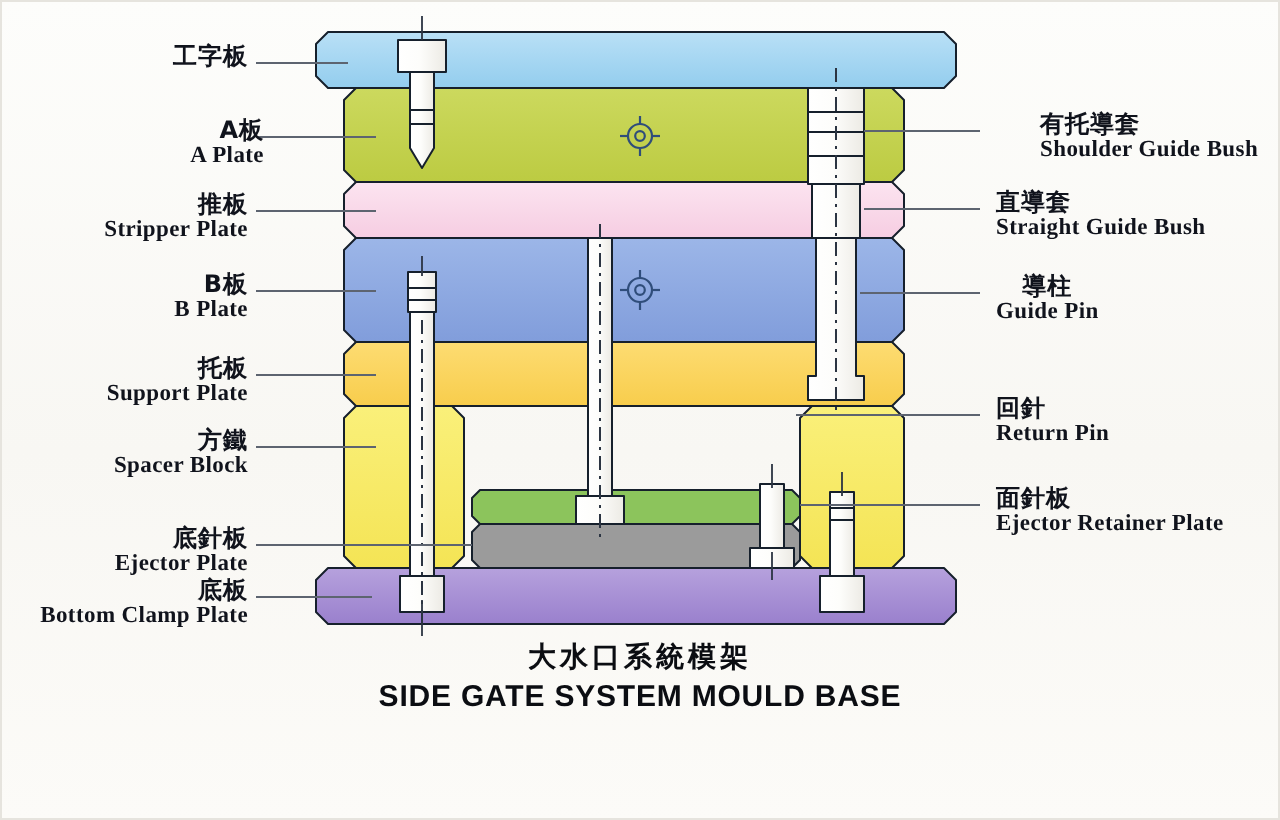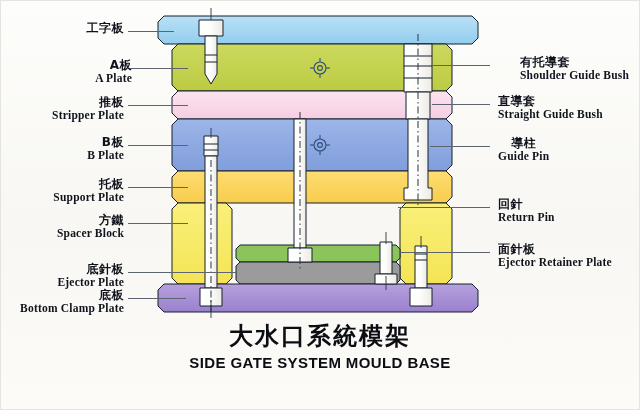--- a/index.html
+++ b/index.html
@@ -20,21 +20,21 @@
   .lbl.left{text-align:right;}
 
   
   .leader{position:absolute;height:1px;background:#5d6470;}
 
   
   #diagram{position:absolute;left:0;top:0;width:640px;height:410px;}
 
   
   #title{position:absolute;left:0;right:0;text-align:center;}
-  #title .t-cn{font-family:"DejaVu Sans", sans-serif;font-weight:700;font-size:24px;letter-spacing:2px;color:#0b0d12;}
+  #title .t-cn{font-family:"DejaVu Sans", sans-serif;font-weight:700;font-size:14px;letter-spacing:2px;color:#0b0d12;}
   #title .t-en{font-family:"Liberation Sans", sans-serif;font-weight:700;font-size:15px;letter-spacing:.4px;color:#0b0d12;margin-top:2px;}
 </style>
 </head>
 <body>
 
 <div id="root">
 
   <svg id="diagram" viewBox="0 0 640 410" preserveAspectRatio="none">
     <defs>
       <linearGradient id="gTop" x1="0" y1="0" x2="0" y2="1">

